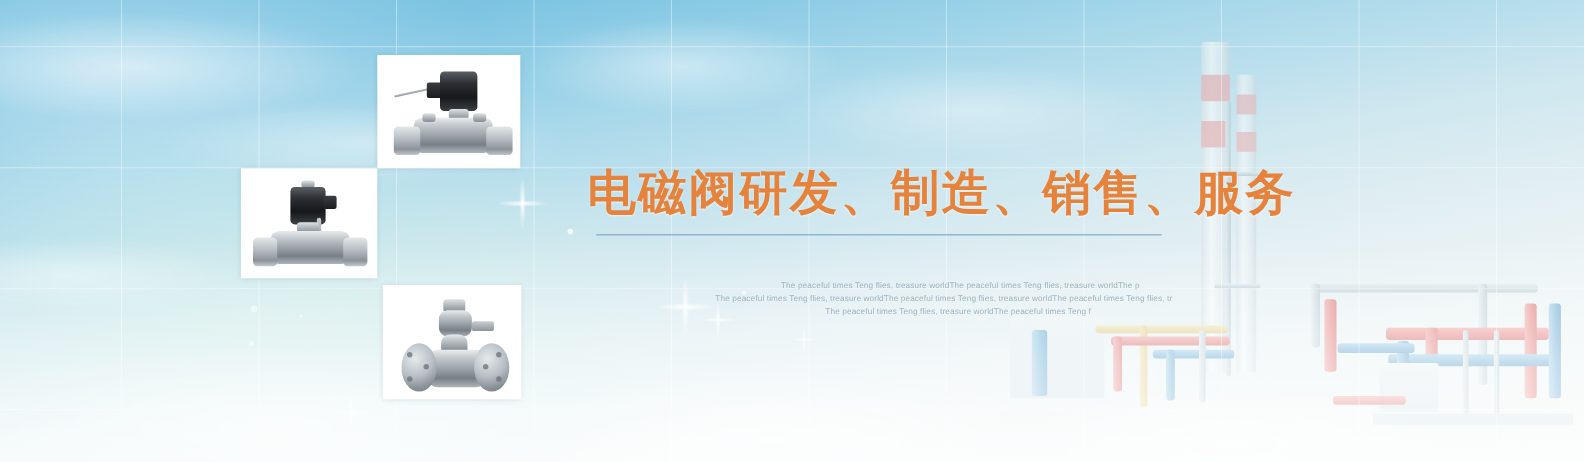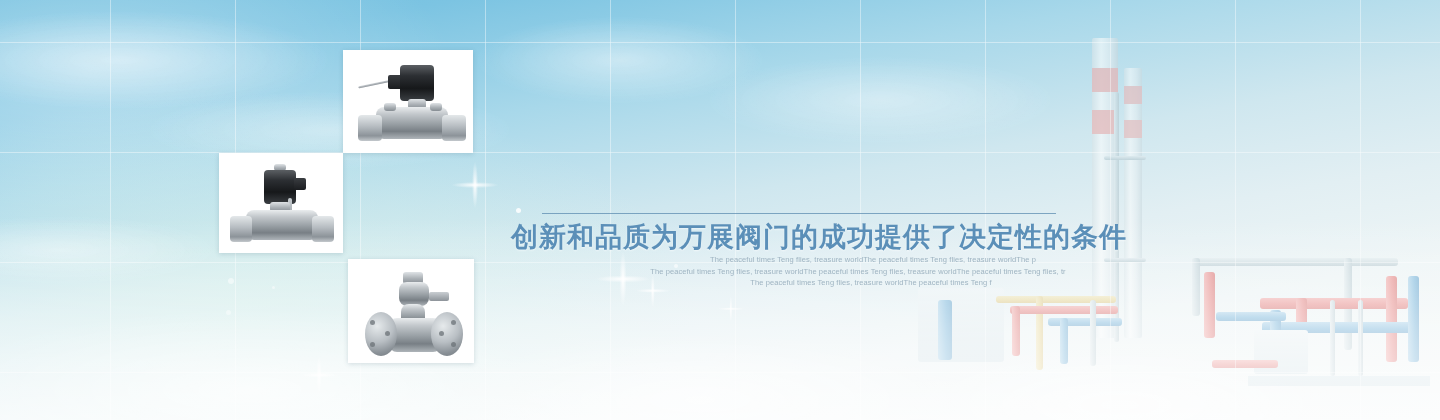--- a/index.html
+++ b/index.html
@@ -222,21 +222,21 @@
         </div>
         <div class="v-flange" style="left:76px;top:46px;width:32px;height:44px;">
           <div class="v-hole" style="left:20px;top:8px;width:5px;height:5px;"></div>
           <div class="v-hole" style="left:20px;top:30px;width:5px;height:5px;"></div>
           <div class="v-hole" style="left:8px;top:19px;width:5px;height:5px;"></div>
         </div>
       </div>
     </div>
   </div>
 
+  <div class="headline">电磁阀研发、制造、销售、服务</div>
   <div class="divider"></div>
-  <div class="subhead">创新和品质为万展阀门的成功提供了决定性的条件</div>
   <div class="blurb">
     <div class="l1">The peaceful times Teng flies, treasure worldThe peaceful times Teng flies, treasure worldThe p</div>
     <div class="l2">The peaceful times Teng flies, treasure worldThe peaceful times Teng flies, treasure worldThe peaceful times Teng flies, tr</div>
     <div class="l3">The peaceful times Teng flies, treasure worldThe peaceful times Teng f</div>
   </div>
 
 </div>
 
 </body></html>

